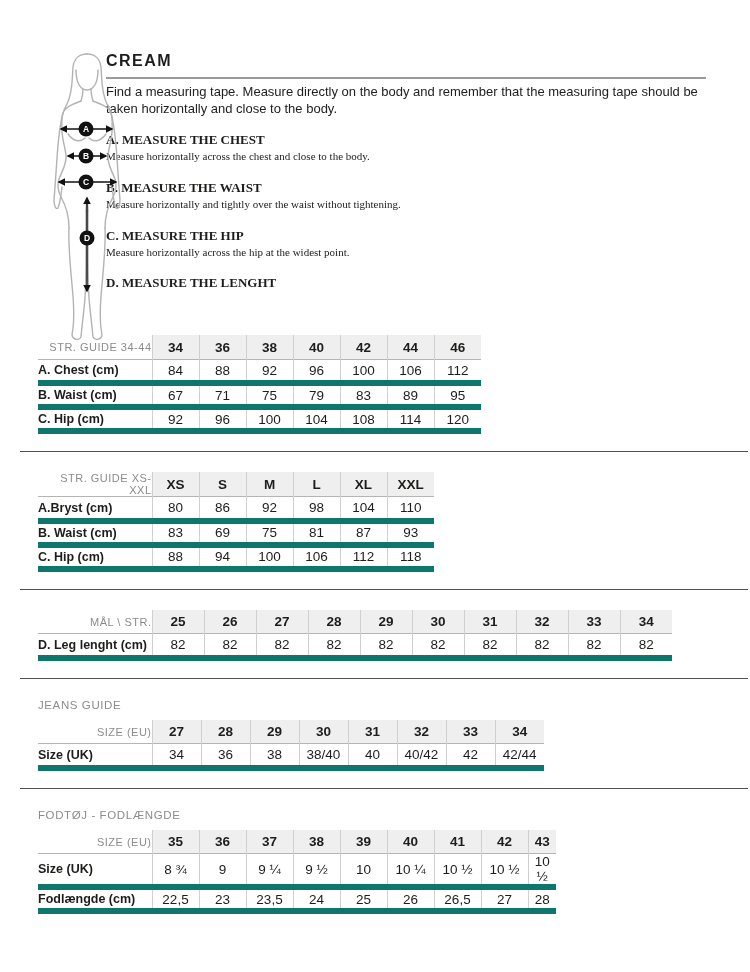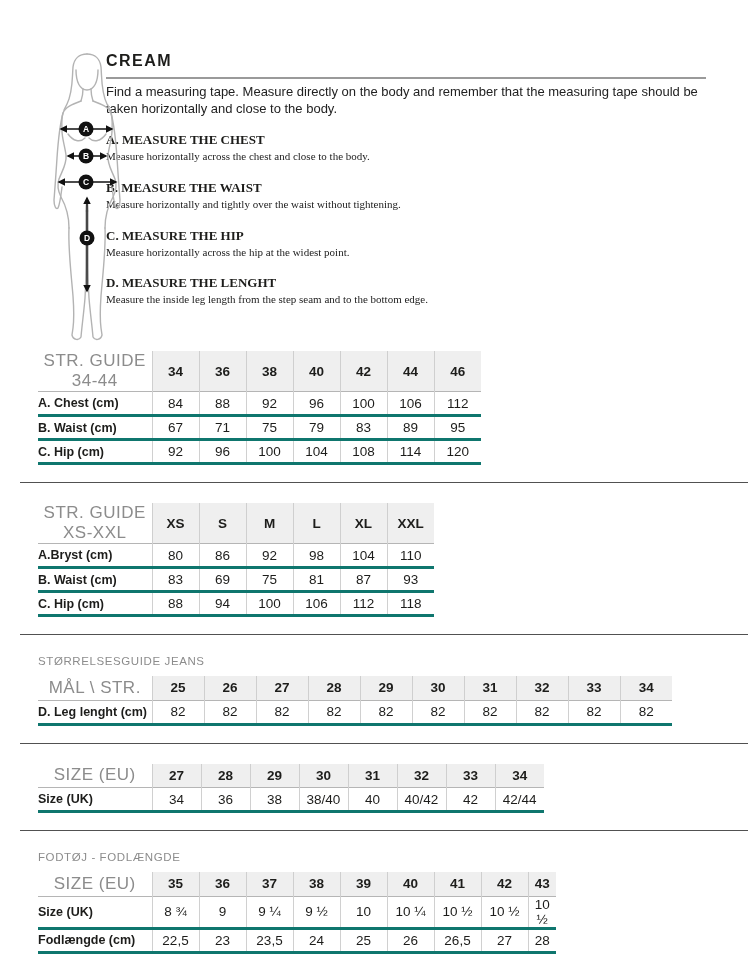--- a/index.html
+++ b/index.html
@@ -25,25 +25,25 @@
   .instructions { margin-top:15px; }
   .instruction { margin-bottom:16px;font-family:Liberation Serif, serif; }
   .ins-h { font-size:13px; font-weight:bold; margin-bottom:2px; }
   .ins-t { font-size:11px; line-height:1.25; color:#222; }
   
   .tables-area { margin-left:38px; margin-top:44px; width:712px; }
   .section-divider { border:none; border-top:1px solid #515151; margin:17px 0 20px -18px; width:728px; }
   .section-label { font-size:11.5px; color:#8c8c8c; letter-spacing:0.6px; margin-bottom:9px; }
   table.size-table { border-collapse:collapse; border-spacing:0; }
   .size-table td, .size-table th { height:24px; padding:0; vertical-align:middle; font-family:"Liberation Sans", sans-serif; }
-  .corner-label { width:114px; text-align:center; font-weight:normal; font-size:17px; color:#8c8c8c; letter-spacing:0.5px; padding-left:1px; }
+  .corner-label { width:114px; text-align:right; font-weight:normal; font-size:11px; color:#8c8c8c; letter-spacing:0.5px; padding-left:1px; }
   .head-cell { background:#efefef; font-size:13.5px; font-weight:bold; text-align:center; color:#1d1d1b; border-left:1px solid #cfcfcf; }
   .head-cell:first-of-type { border-left:none; }
   .size-table thead tr { border-bottom:1px solid #b5b5b5; }
-  .size-table tbody tr { border-bottom:3px solid #0f766e; }
+  .size-table tbody tr { border-bottom:6px solid #0f766e; }
   .row-label { text-align:left; font-size:12.5px; font-weight:bold; padding-left:1px; }
   .val-cell { text-align:center; font-size:13.5px; border-left:1px solid #d0d0d0; }
 </style>
 </head>
 <body>
 
 <div class="figure-wrap">
   <svg width="104" height="300" viewBox="0 0 104 300">
     <defs>
       <marker id="ah" viewBox="0 0 10 10" refX="8" refY="5" markerWidth="5.5" markerHeight="5.5" orient="auto-start-reverse">
@@ -103,21 +103,20 @@
       <div class="instruction">
         <div class="ins-h">B. MEASURE THE WAIST</div>
         <div class="ins-t">Measure horizontally and tightly over the waist without tightening.</div>
       </div>
       <div class="instruction">
         <div class="ins-h">C. MEASURE THE HIP</div>
         <div class="ins-t">Measure horizontally across the hip at the widest point.</div>
       </div>
       <div class="instruction">
         <div class="ins-h">D. MEASURE THE LENGHT</div>
-        <div class="ins-t">Measure the inside leg length from the step seam and to the bottom edge.</div>
       </div>
     </div>
 </div>
 
 <div class="tables-area">
     <section class="size-section">
       <table class="size-table">
         <thead>
           <tr>
             <th class="corner-label">STR. GUIDE 34-44</th>
@@ -204,21 +203,20 @@
             <td class="val-cell">100</td>
             <td class="val-cell">106</td>
             <td class="val-cell">112</td>
             <td class="val-cell">118</td>
           </tr>
         </tbody>
       </table>
     </section>
     <div class="section-divider"></div>
     <section class="size-section">
-      <div class="section-label">STØRRELSESGUIDE JEANS</div>
       <table class="size-table">
         <thead>
           <tr>
             <th class="corner-label">MÅL \ STR.</th>
             <th class="head-cell" style="width: 52px;">25</th>
             <th class="head-cell" style="width: 52px;">26</th>
             <th class="head-cell" style="width: 52px;">27</th>
             <th class="head-cell" style="width: 52px;">28</th>
             <th class="head-cell" style="width: 52px;">29</th>
             <th class="head-cell" style="width: 52px;">30</th>
@@ -240,20 +238,21 @@
             <td class="val-cell">82</td>
             <td class="val-cell">82</td>
             <td class="val-cell">82</td>
             <td class="val-cell">82</td>
           </tr>
         </tbody>
       </table>
     </section>
     <div class="section-divider"></div>
     <section class="size-section">
+      <div class="section-label">JEANS GUIDE</div>
       <table class="size-table">
         <thead>
           <tr>
             <th class="corner-label">SIZE (EU)</th>
             <th class="head-cell" style="width: 49px;">27</th>
             <th class="head-cell" style="width: 49px;">28</th>
             <th class="head-cell" style="width: 49px;">29</th>
             <th class="head-cell" style="width: 49px;">30</th>
             <th class="head-cell" style="width: 49px;">31</th>
             <th class="head-cell" style="width: 49px;">32</th>

